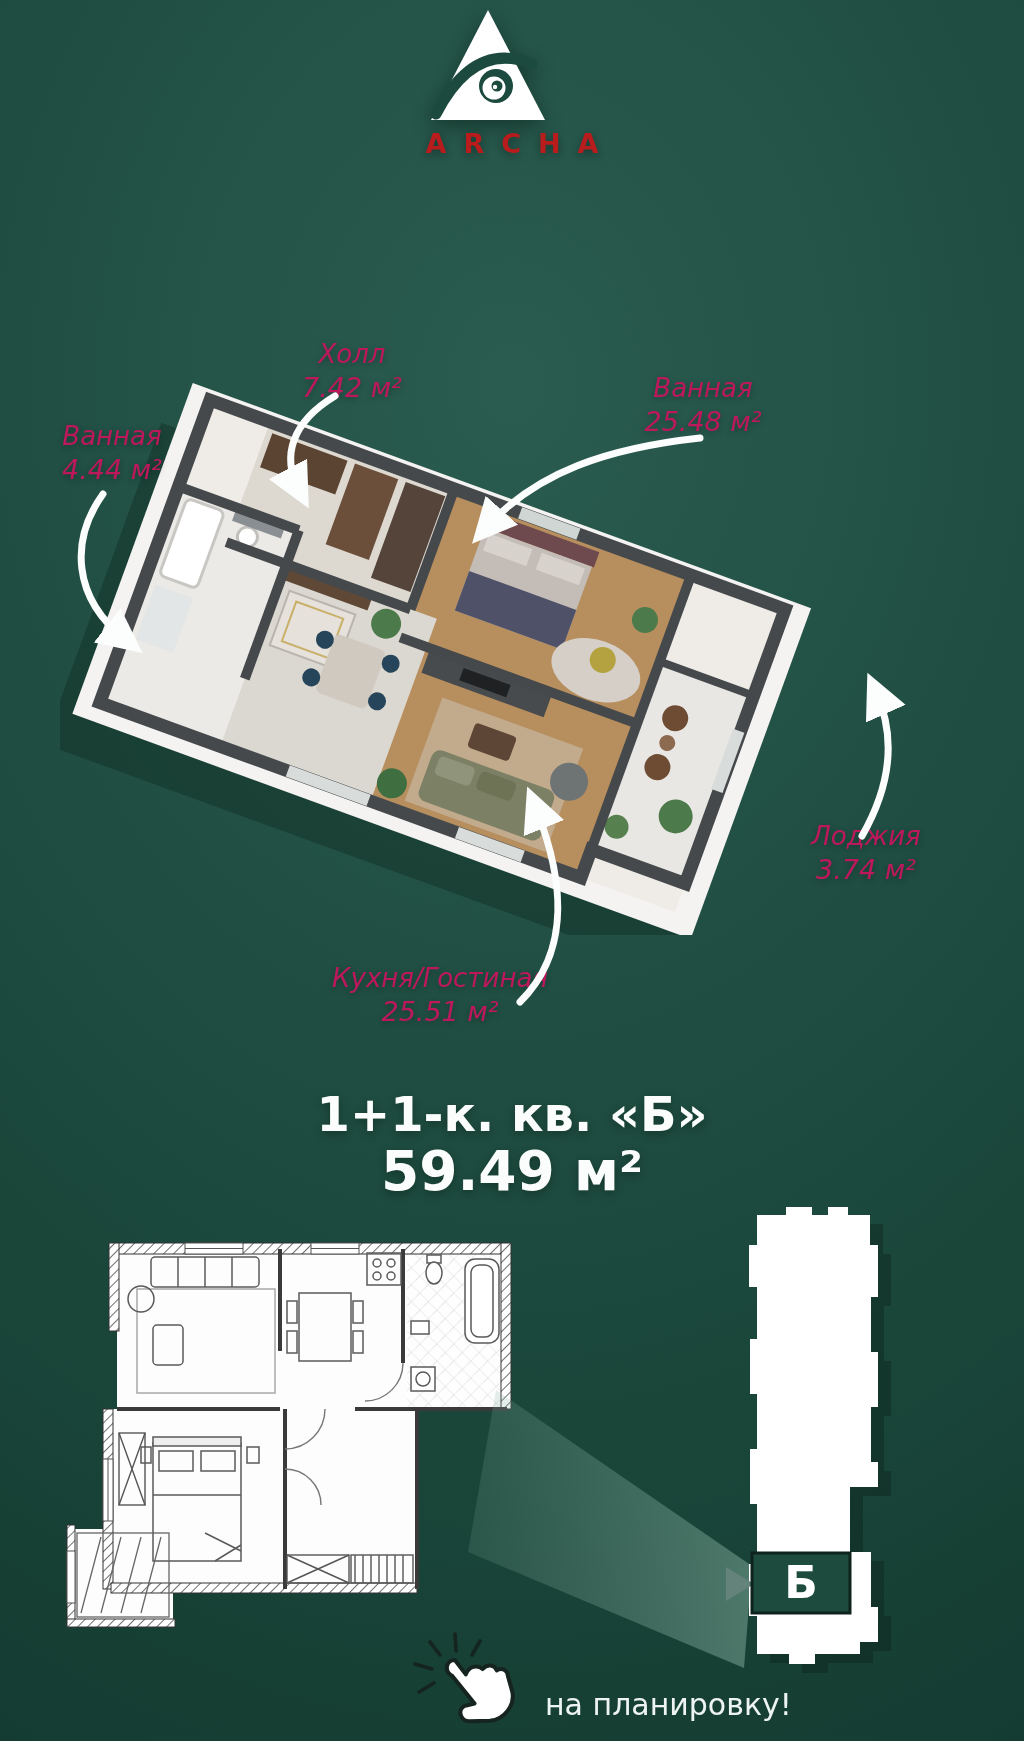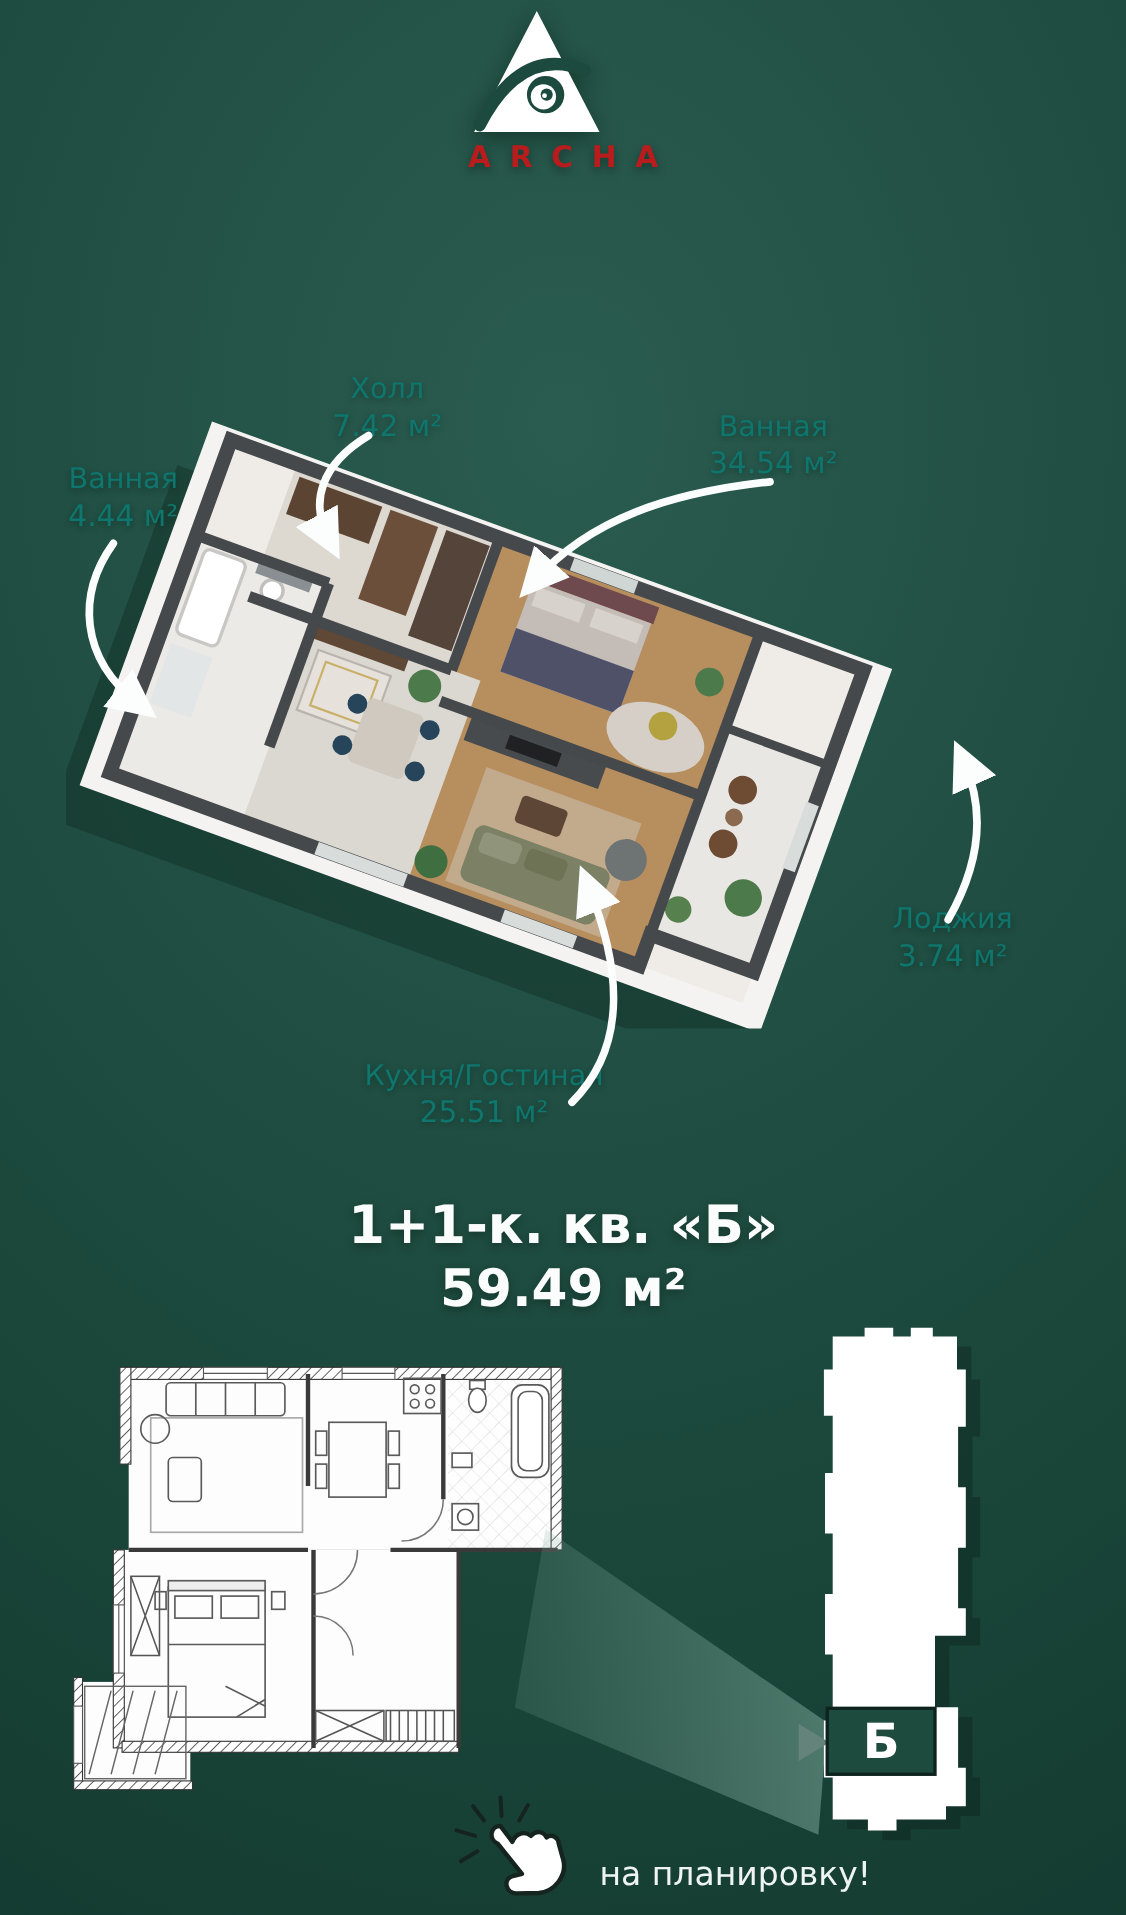--- a/index.html
+++ b/index.html
@@ -6,37 +6,38 @@
   body{
     width:1024px;height:1741px;position:relative;overflow:hidden;
     background:
       radial-gradient(120% 90% at 50% 22%, #2b5c50 0%, #214f43 38%, #1a463a 68%, #143a30 100%);
     font-family:"DejaVu Sans","Liberation Sans",sans-serif;
     color:#f2f6f4;
   }
   .abs{position:absolute;}
   svg{display:block;}
   .room-label{
-    position:absolute;text-align:center;color:#0f766e;
+    position:absolute;text-align:center;color:#be185d;
     font-size:26px;line-height:1.28;font-weight:500;
     text-shadow:0 2px 6px rgba(0,20,14,.35);
     pointer-events:none;
+    font-style:italic;
   }
   .room-label .area{font-size:27px;font-weight:500;}
   #brand-name{
     position:absolute;top:128px;left:0;width:1024px;text-align:center;
     font-size:27px;font-weight:700;letter-spacing:17px;text-indent:17px;
     color:#b91c1c;text-shadow:0 3px 8px rgba(0,18,12,.4);
   }
   #main-title{
     position:absolute;top:1086px;left:0;width:1024px;text-align:center;
     font-weight:700;color:#fbfdfc;text-shadow:0 3px 8px rgba(0,18,12,.35);
   }
   #main-title .t1{font-size:48px;line-height:57px;}
-  #main-title .t2{font-size:47px;line-height:57px;}
+  #main-title .t2{font-size:55px;line-height:57px;}
   #cta-text{
     position:absolute;left:545px;top:1686px;text-align:left;
     font-size:30px;line-height:38px;font-weight:500;color:#eef4f1;
   }
   .nopointer{pointer-events:none;}
 </style>
 </head>
 <body>
 
 <svg class="abs" style="left:426px;top:8px;filter:drop-shadow(0 6px 10px rgba(0,20,12,.45));" width="124" height="116" viewBox="0 0 124 116">
@@ -122,21 +123,21 @@
     <rect x="380" y="316" width="70" height="12" fill="#d8dcda"></rect>
   </g>
 </svg>
 
 <div class="room-label" style="left:252px;top:338px;width:200px;">
   <div>Холл</div>
   <div class="area">7.42 м²</div>
 </div>
 <div class="room-label" style="left:603px;top:372px;width:200px;">
   <div>Ванная</div>
-  <div class="area">34.54 м²</div>
+  <div class="area">25.48 м²</div>
 </div>
 <div class="room-label" style="left:22px;top:420px;width:180px;">
   <div>Ванная</div>
   <div class="area">4.44 м²</div>
 </div>
 <div class="room-label" style="left:315px;top:962px;width:250px;">
   <div>Кухня/Гостиная</div>
   <div class="area">25.51 м²</div>
 </div>
 <div class="room-label" style="left:766px;top:820px;width:200px;">

